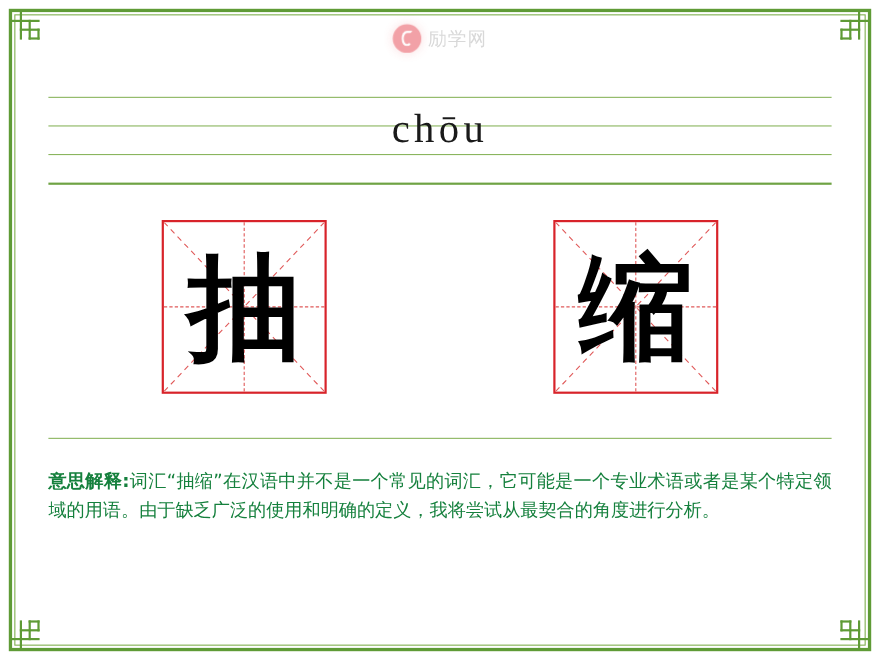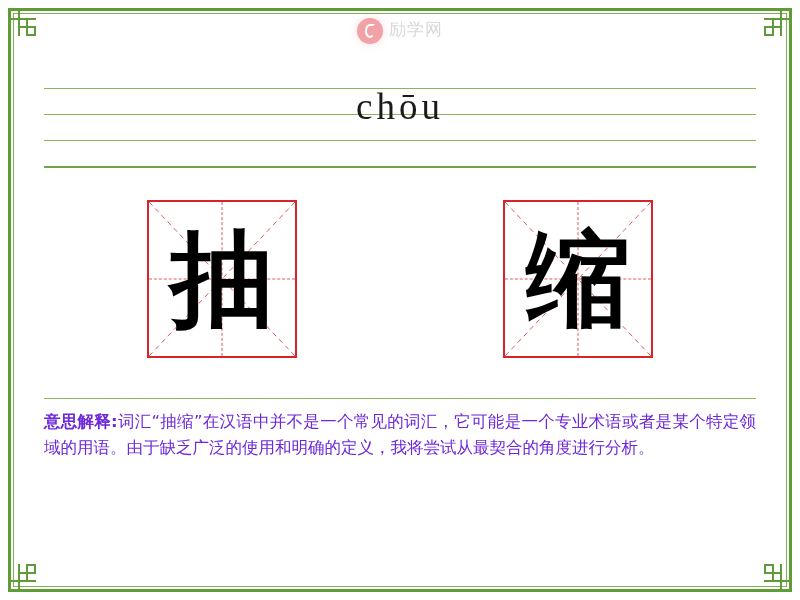--- a/index.html
+++ b/index.html
@@ -61,20 +61,21 @@
   .corner .v3 { left: 24px; top: 16px; width: 2px; height: 10px; }
 
   
   .watermark {
     position: absolute;
     left: 0;
     right: 0;
     top: 18px;
     height: 34px;
     display: flex;
+    align-items: center;
     justify-content: center;
     gap: 6px;
     opacity: 0.55;
   }
   .wm-badge {
     width: 26px;
     height: 26px;
     border-radius: 50%;
     background: #e8555f;
     position: relative;
@@ -123,20 +124,21 @@
     position: absolute;
     left: 44px;
     right: 44px;
     top: 88px;
     height: 52px;
     display: flex;
   }
   .pinyin-cell {
     flex: 1;
     display: flex;
+    align-items: flex-end;
     justify-content: center;
   }
   .pinyin {
     font-family: "Liberation Serif", serif;
     font-size: 37px;
     color: #1a1a1a;
     letter-spacing: 4px;
     line-height: 1;
     padding-bottom: 4px;
     white-space: nowrap;
@@ -209,25 +211,25 @@
     line-height: 1;
   }
 
   
   .explain {
     position: absolute;
     left: 44px;
     right: 44px;
     top: 398px;
     border-top: 1px solid #8ab55e;
-    padding-top: 10px;
+    padding-top: 26px;
     font-family: "DejaVu Sans", sans-serif;
     font-size: 16.5px;
     line-height: 1.55;
-    color: #6d28d9;
+    color: #15803d;
     text-align: justify;
   }
   .explain .label {
     font-weight: bold;
   }
 </style>
 </head>
 <body>
 
 <div class="page">

